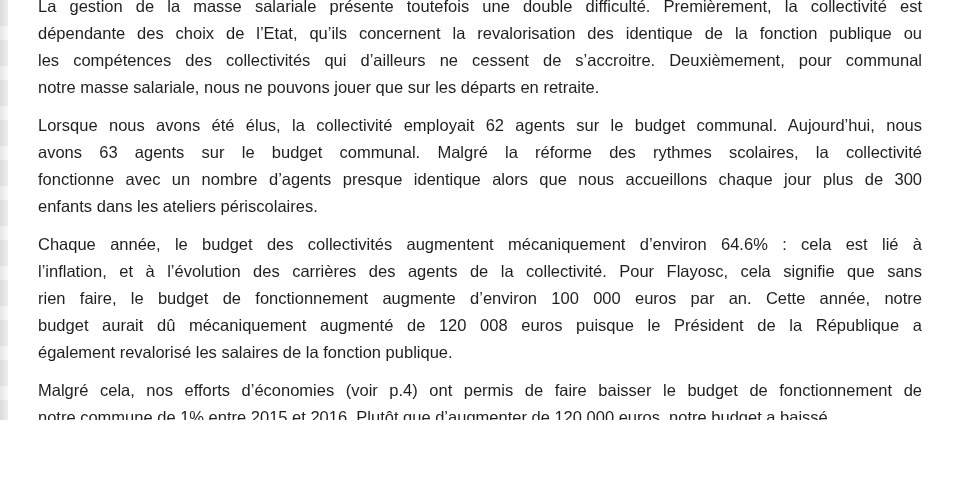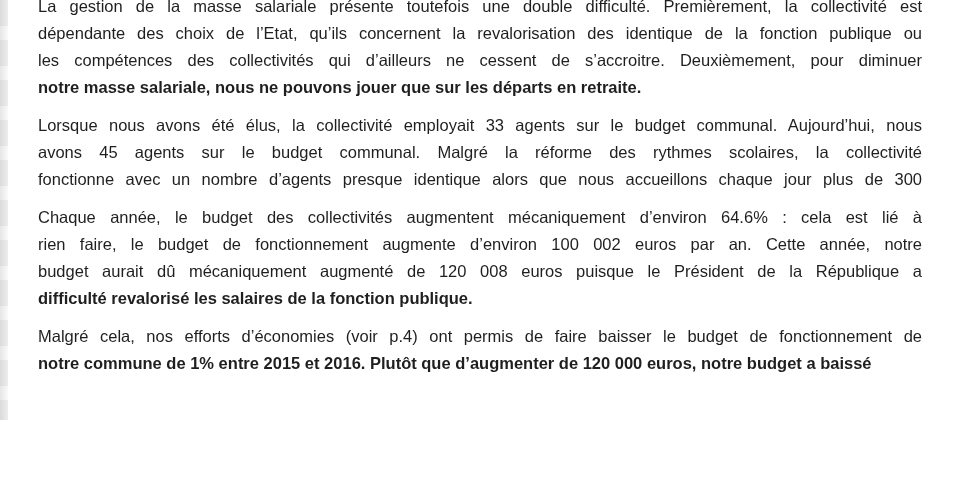--- a/index.html
+++ b/index.html
@@ -44,50 +44,52 @@
   .para { margin-bottom: 11px; }
   .para:first-child { margin-top: -7px; }
   .line {
     height: 27px;
     line-height: 27px;
     overflow: hidden;
     text-align: justify;
     text-align-last: justify;
     white-space: normal;
   }
-  .line.last { text-align-last: left; font-weight: bold; }
+  .line.last { text-align-last: left; }
   .para.heading .line {
     color: var(--accent);
     font-weight: bold;
     font-style: italic;
   }
 </style>
 </head>
 <body>
 
 <div class="page">
   <div class="edge-shadow"></div>
   <div class="content">
       <div class="para">
         <div class="line">La gestion de la masse salariale présente toutefois une double difficulté. Premièrement, la collectivité est</div>
         <div class="line">dépendante des choix de l’Etat, qu’ils concernent la revalorisation des identique de la fonction publique ou</div>
-        <div class="line">les compétences des collectivités qui d’ailleurs ne cessent de s’accroitre. Deuxièmement,  pour diminuer</div>
+        <div class="line">les compétences des collectivités qui d’ailleurs ne cessent de s’accroitre. Deuxièmement,  pour communal</div>
         <div class="line last">notre masse salariale, nous ne pouvons jouer que sur les départs en retraite.</div>
       </div>
       <div class="para">
-        <div class="line">Lorsque nous avons été élus, la collectivité employait 33 agents sur le budget communal. Aujourd’hui, nous</div>
-        <div class="line">avons 45 agents sur le budget communal. Malgré la réforme des rythmes scolaires, la collectivité</div>
+        <div class="line">Lorsque nous avons été élus, la collectivité employait 62 agents sur le budget communal. Aujourd’hui, nous</div>
+        <div class="line">avons 63 agents sur le budget communal. Malgré la réforme des rythmes scolaires, la collectivité</div>
         <div class="line">fonctionne avec un nombre d’agents presque identique alors que nous accueillons chaque jour plus de 300</div>
+        <div class="line last">enfants dans les ateliers périscolaires.</div>
       </div>
       <div class="para heading">
       </div>
       <div class="para">
         <div class="line">Chaque année, le budget des collectivités augmentent mécaniquement d’environ 64.6% : cela est lié à</div>
-        <div class="line">rien faire, le budget de fonctionnement augmente d’environ 100 002 euros par an. Cette année, notre</div>
+        <div class="line">l’inflation, et à l’évolution des carrières des agents de la collectivité.  Pour Flayosc, cela signifie que sans</div>
+        <div class="line">rien faire, le budget de fonctionnement augmente d’environ 100 000 euros par an. Cette année, notre</div>
         <div class="line">budget aurait dû mécaniquement augmenté de 120 008 euros puisque le Président de la République a</div>
-        <div class="line last">difficulté revalorisé les salaires de la fonction publique.</div>
+        <div class="line last">également revalorisé les salaires de la fonction publique.</div>
       </div>
       <div class="para">
         <div class="line">Malgré cela, nos efforts d’économies (voir p.4) ont permis de faire baisser le budget de fonctionnement de</div>
         <div class="line last">notre commune de 1% entre 2015 et 2016. Plutôt que d’augmenter de 120 000 euros, notre budget a baissé</div>
       </div>
     </div>
 </div>
 
 </body></html>

